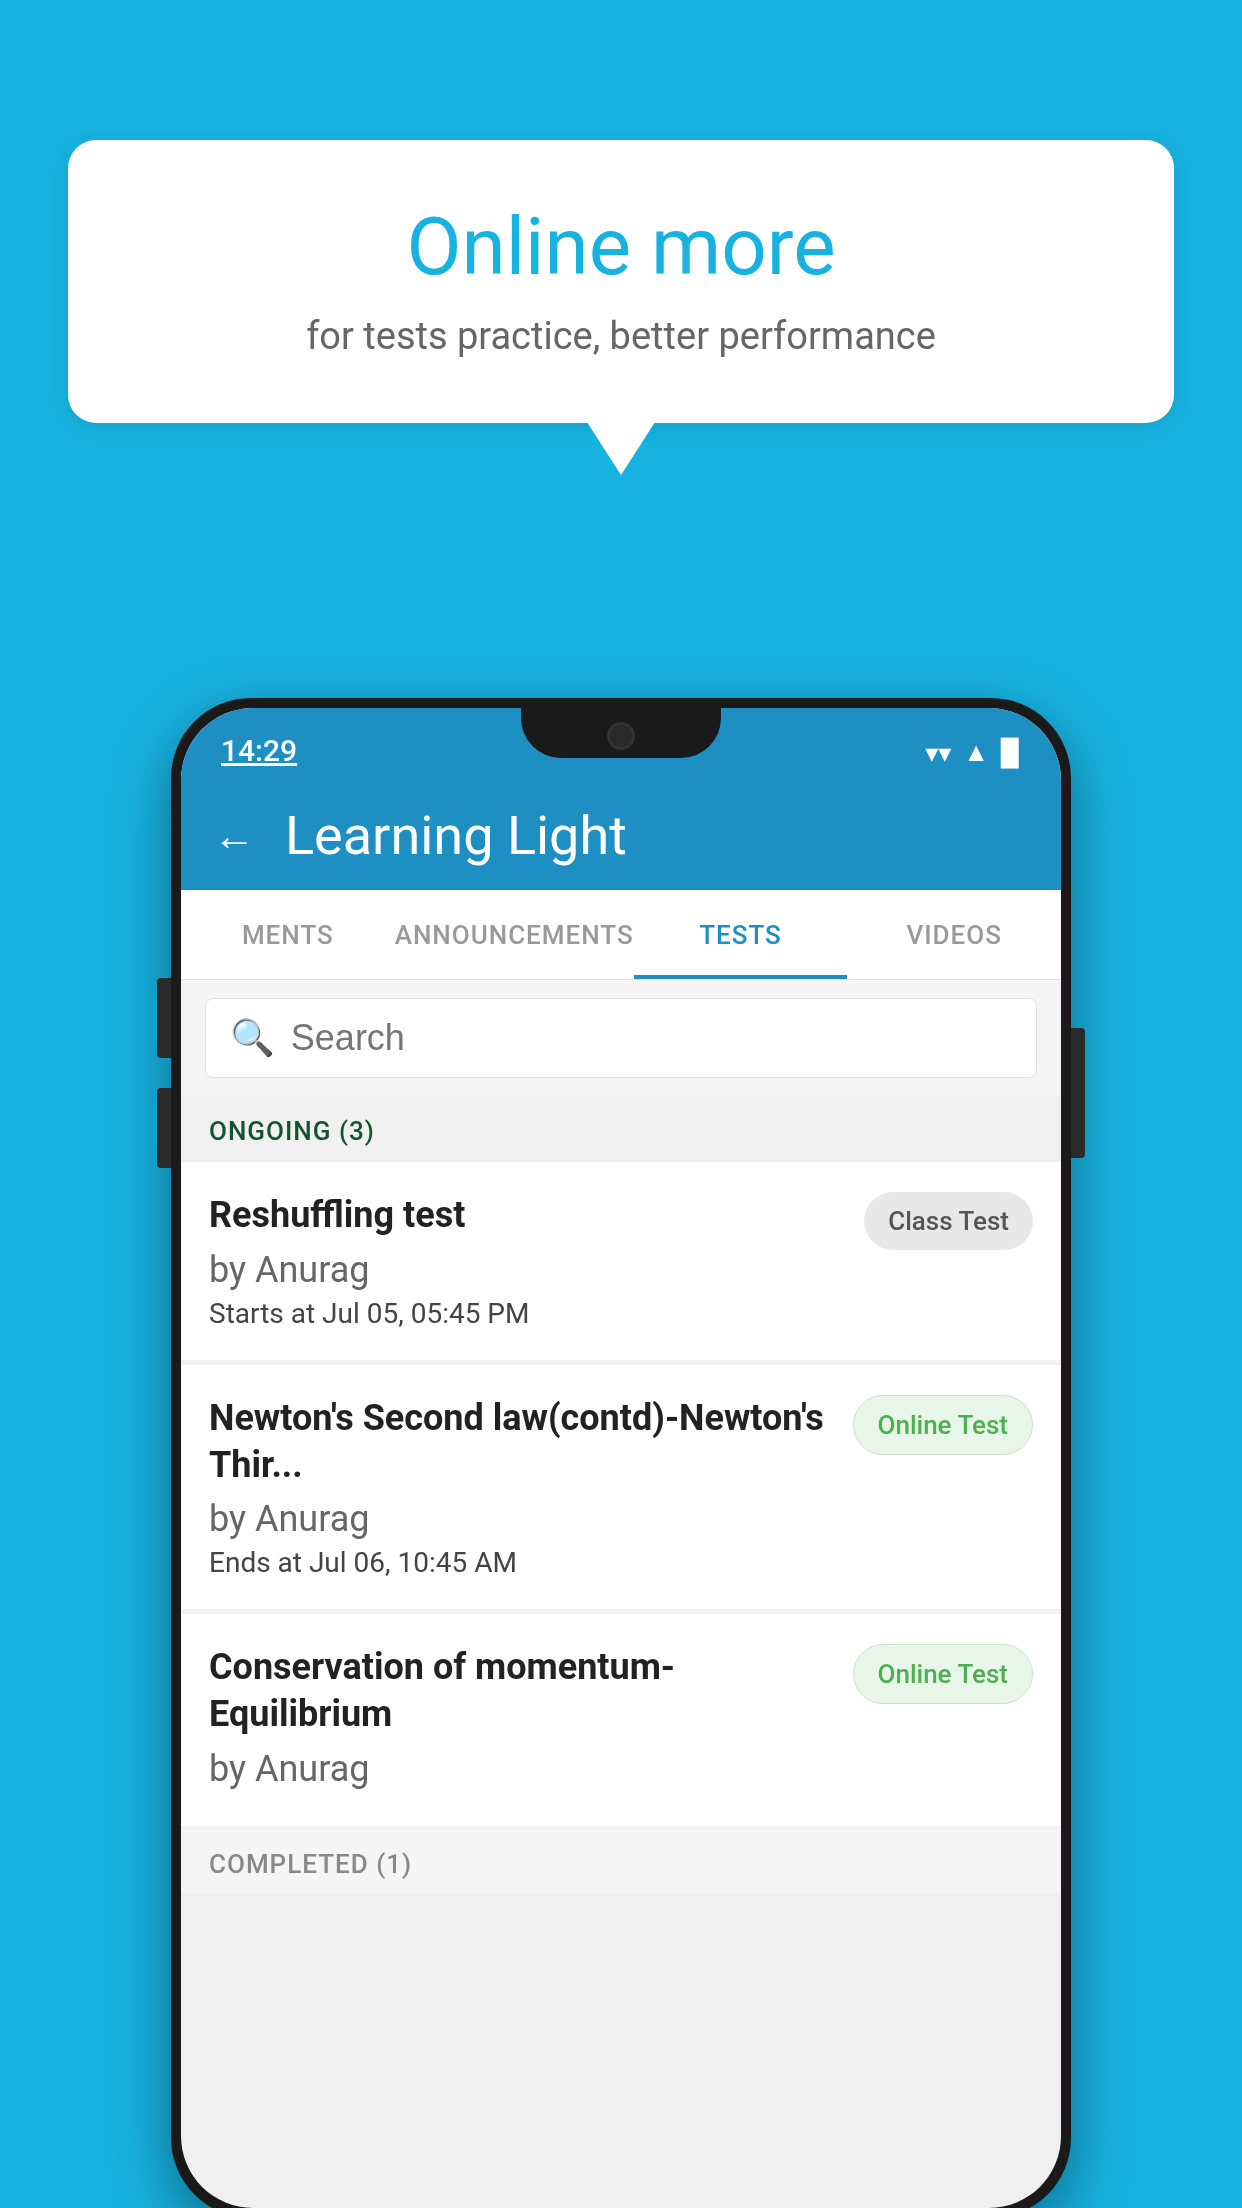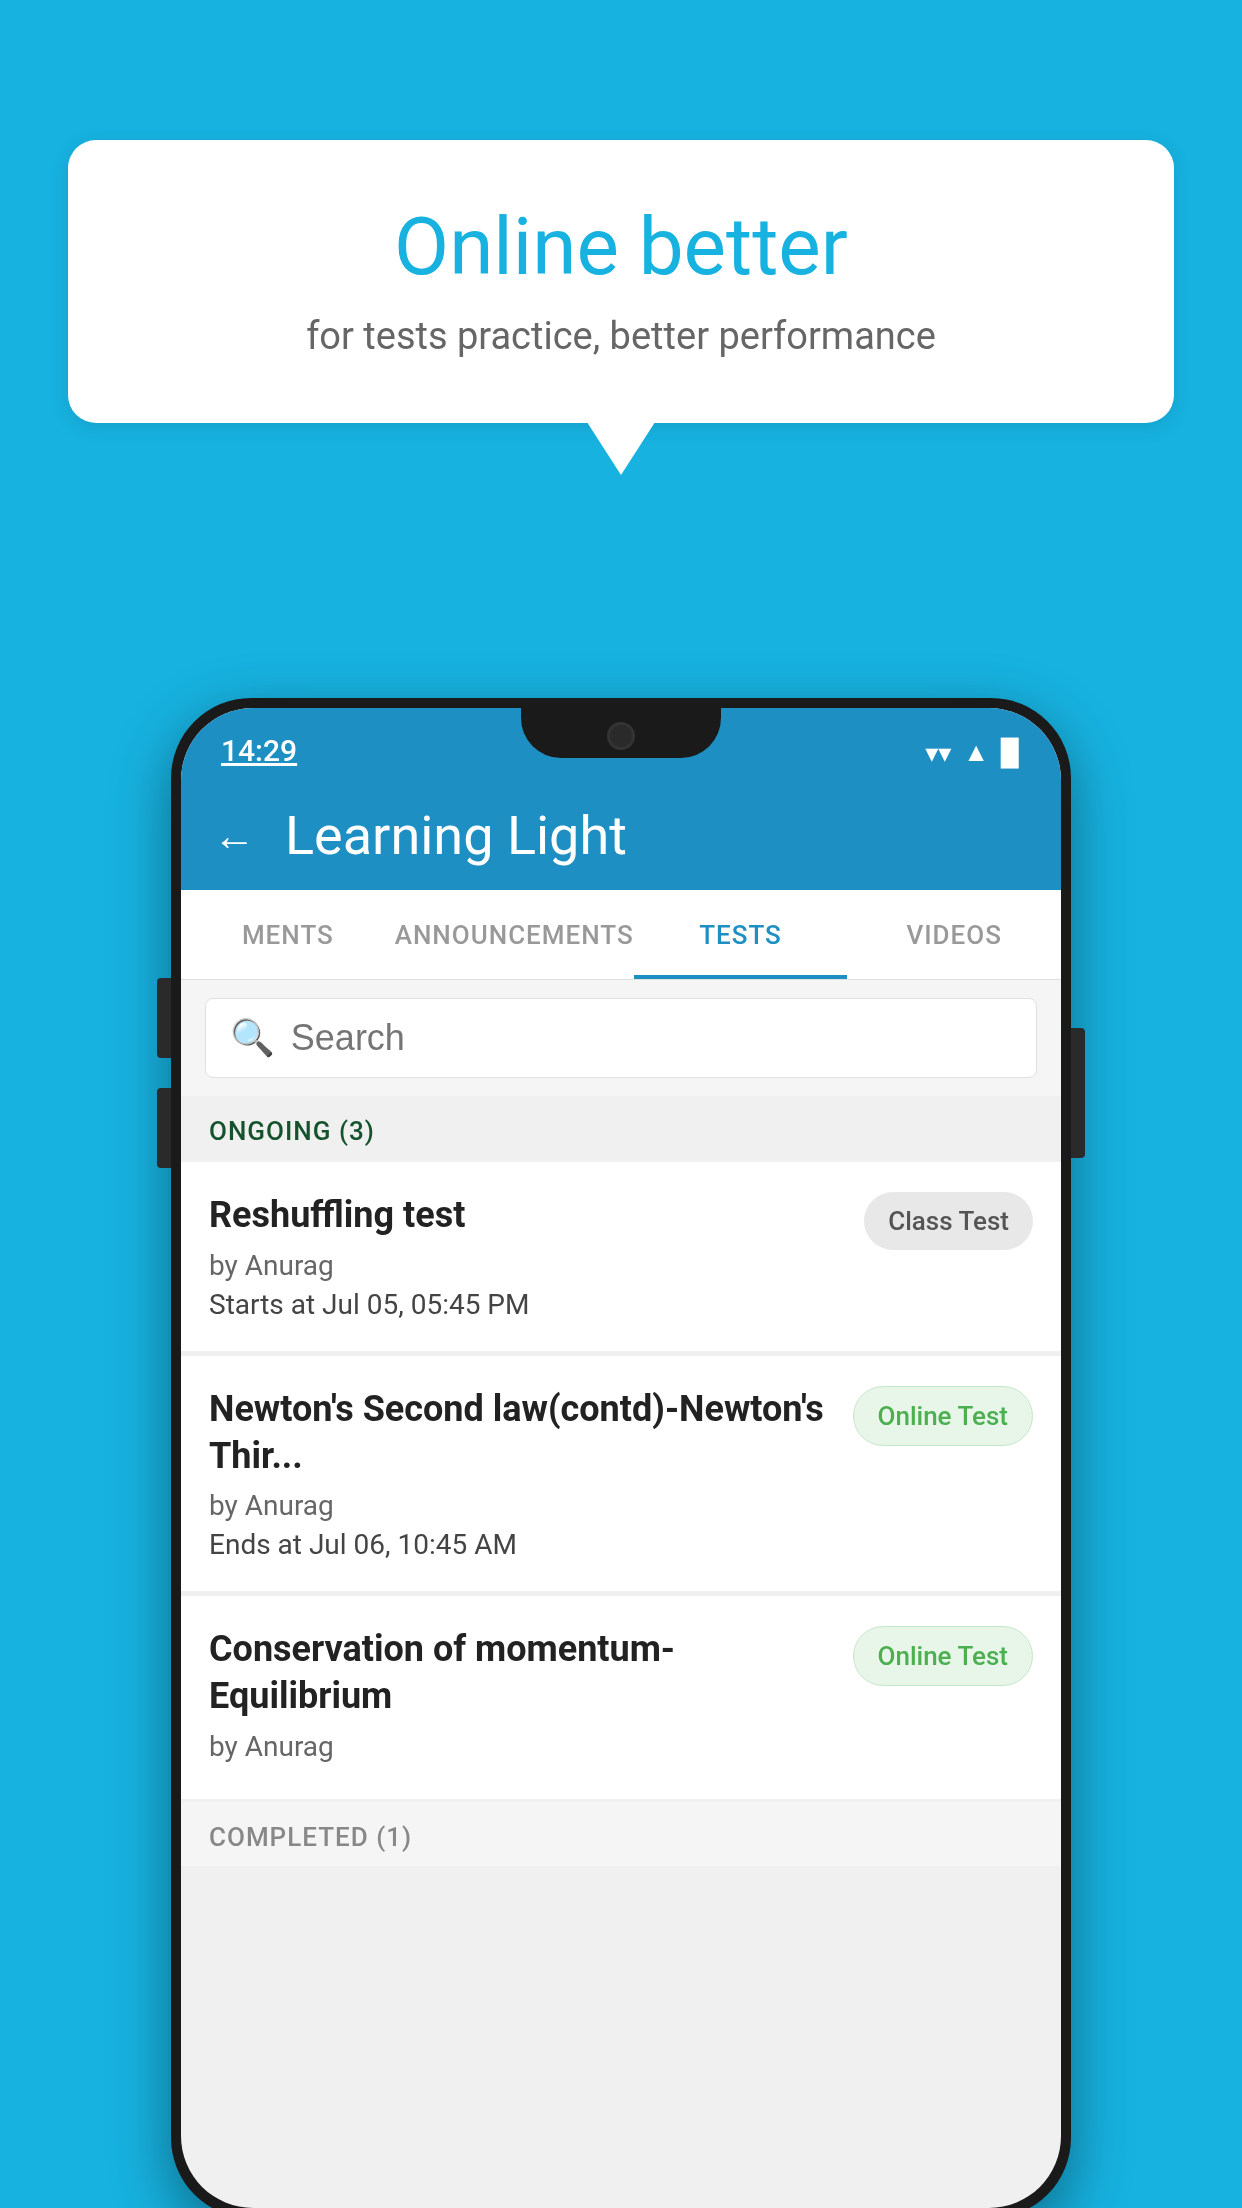--- a/index.html
+++ b/index.html
@@ -245,21 +245,21 @@
 
     .test-name {
       font-size: 36px;
       font-weight: 700;
       color: #222;
       margin-bottom: 10px;
       line-height: 1.3;
     }
 
     .test-author {
-      font-size: 28px;
+      font-size: 36px;
       color: #666;
       margin-bottom: 6px;
     }
 
     .test-date {
       font-size: 28px;
       color: #666;
     }
 
     .test-date span {
@@ -332,21 +332,21 @@
       display: flex;
       flex-direction: column;
       overflow: hidden;
     }
   </style>
 </head>
 <body>
 
 <div class="speech-bubble-container">
   <div class="speech-bubble">
-    <div class="bubble-title">Online better</div>
+    <div class="bubble-title">Online more</div>
     <div class="bubble-subtitle">for tests practice, better performance</div>
   </div>
 </div>
 
 <div class="phone-frame">
   <div class="side-btn-left"></div>
   <div class="side-btn-left-2"></div>
   <div class="side-btn-right"></div>
 
   <div class="phone-inner">

